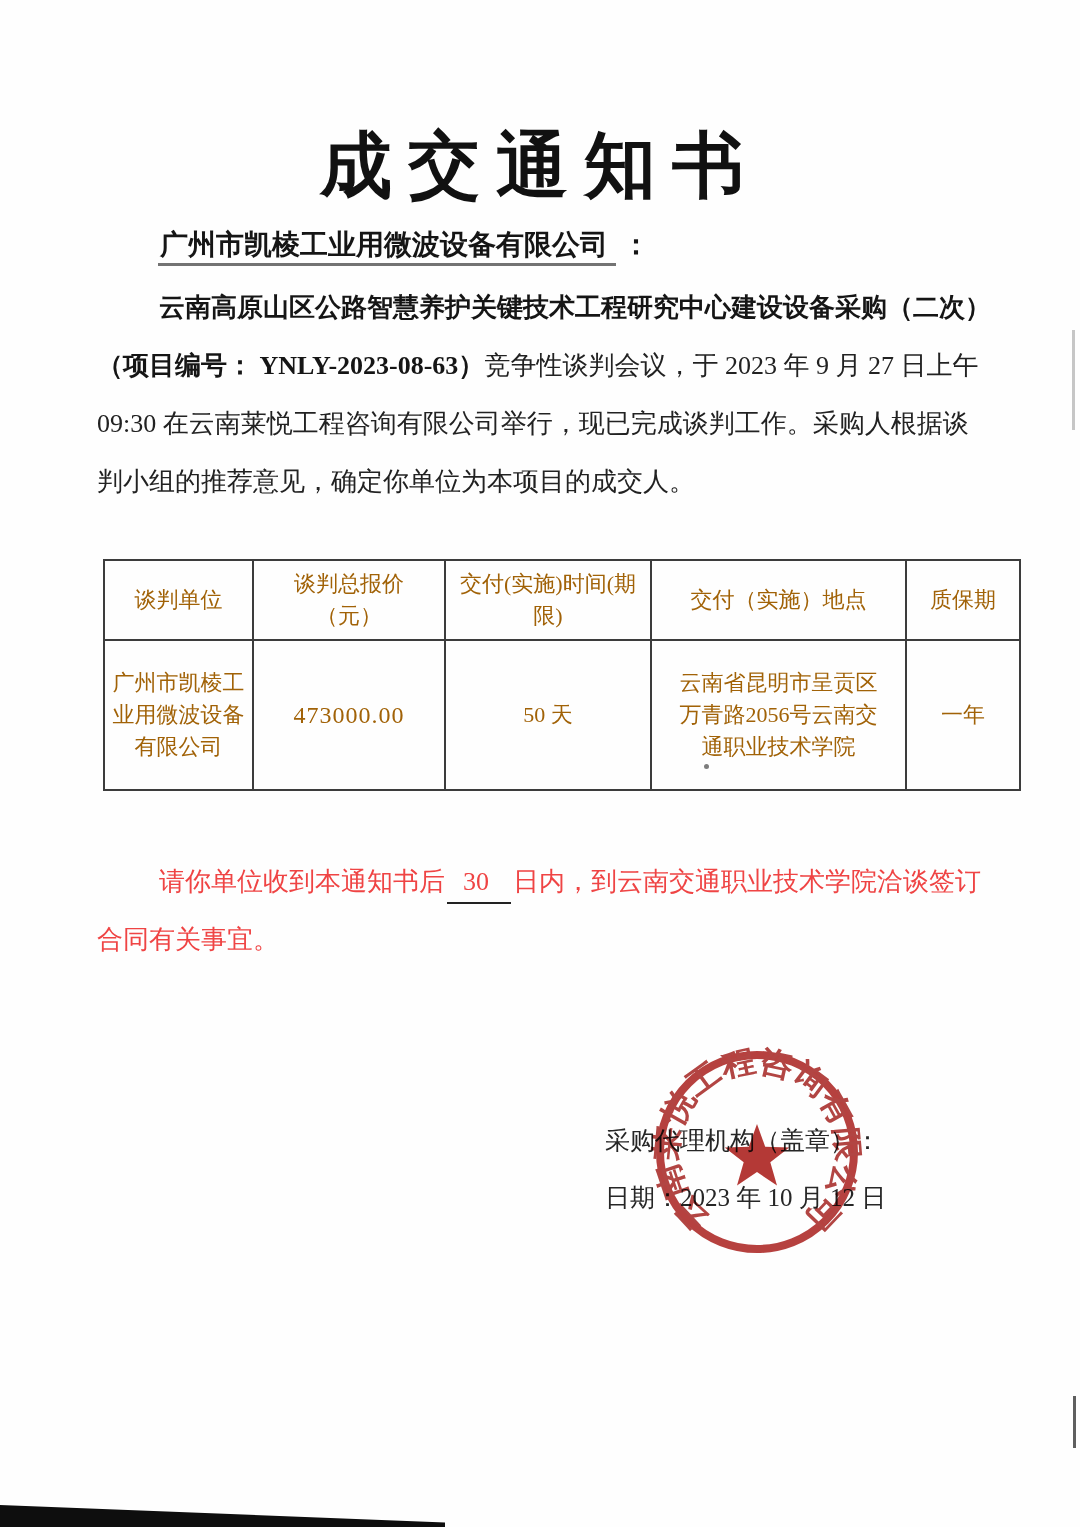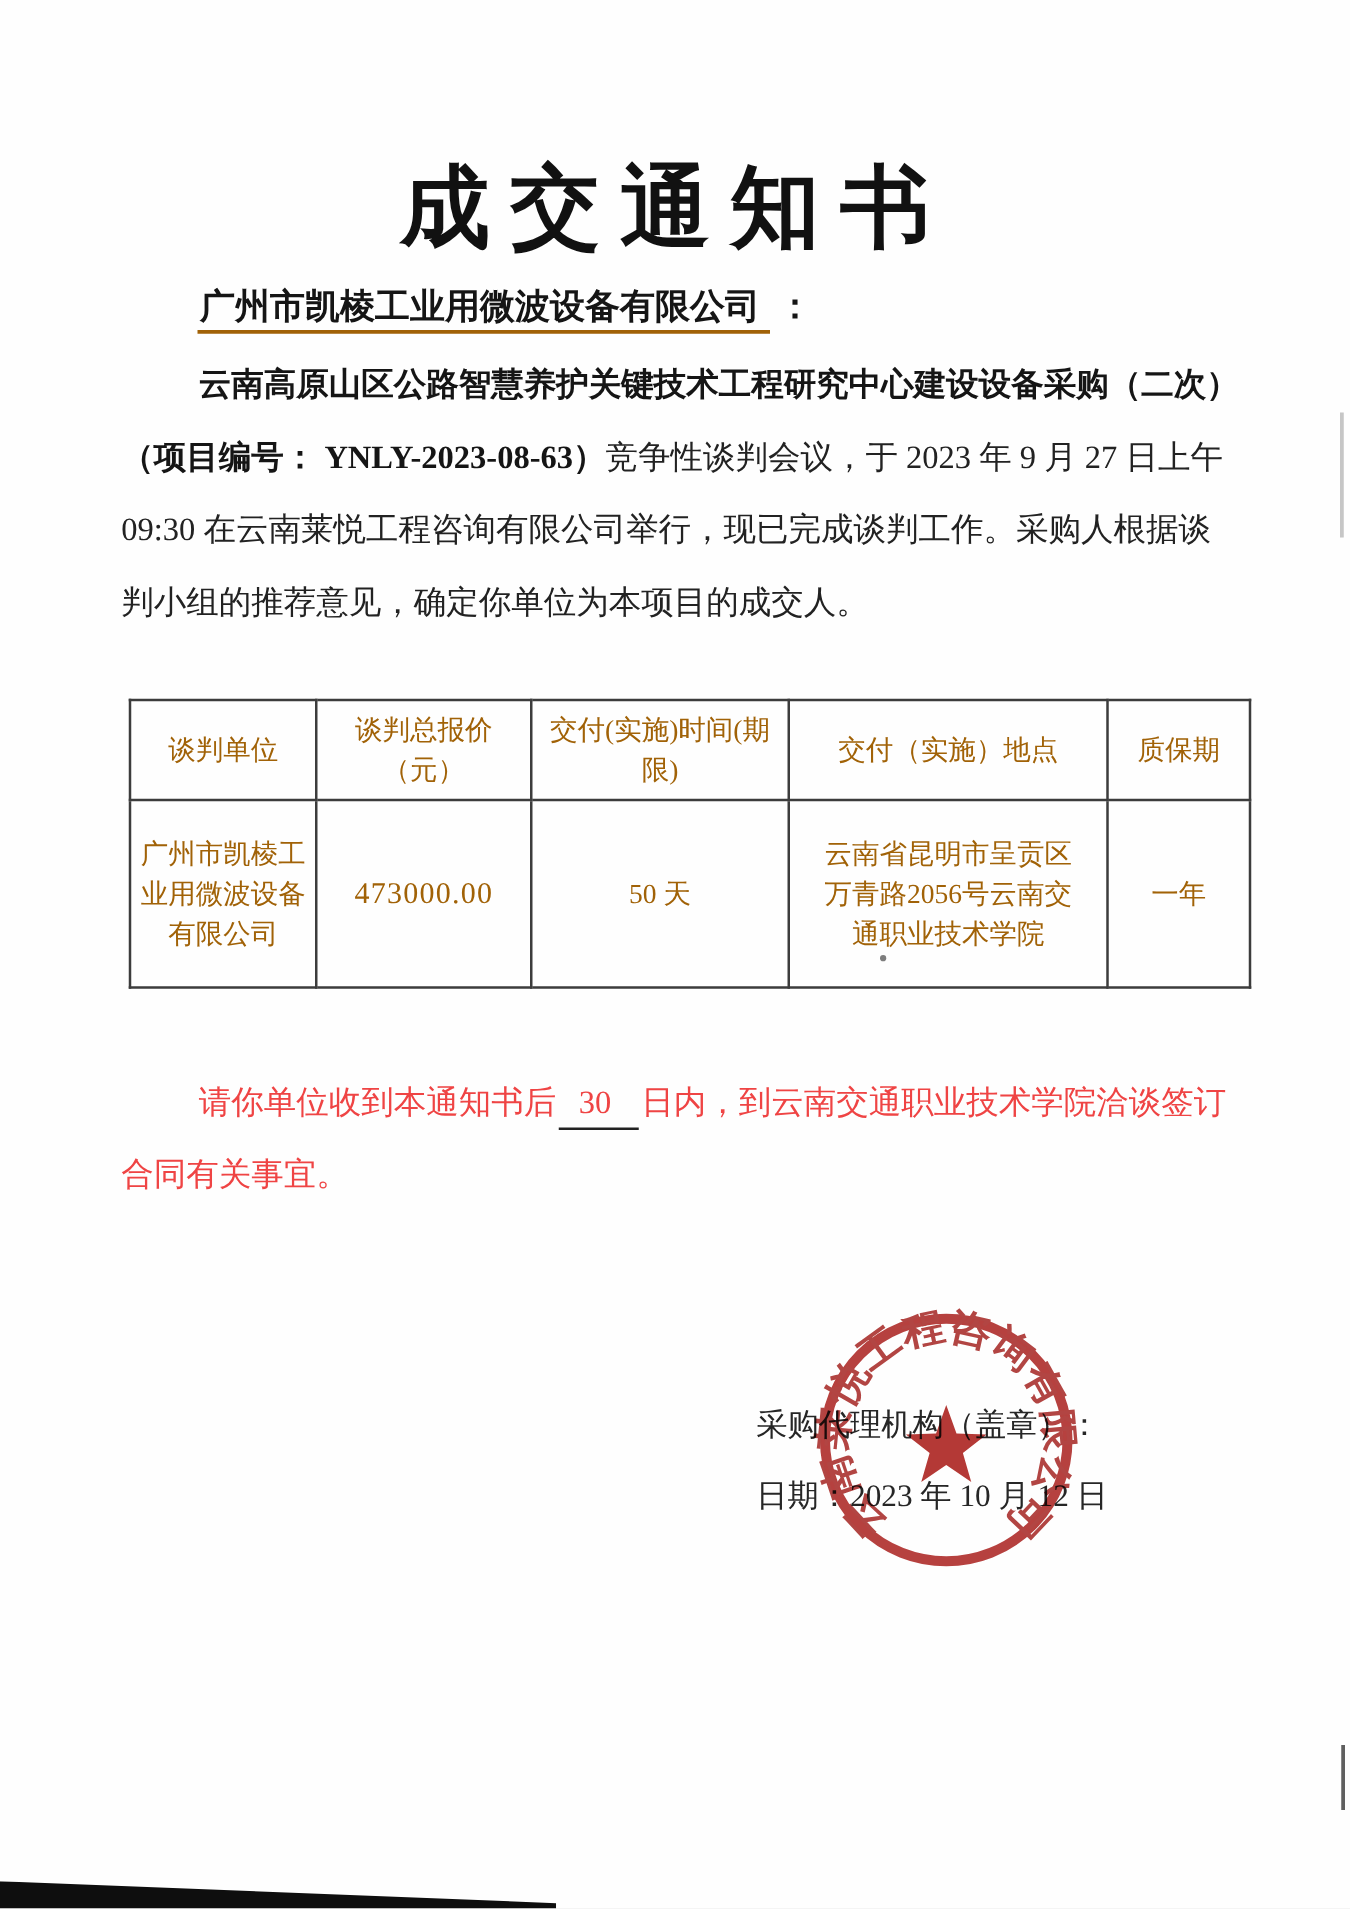--- a/index.html
+++ b/index.html
@@ -20,21 +20,21 @@
     letter-spacing:16px;
     color:#111;
   }
   
   .addressee-line{
     position:absolute;top:226px;left:158px;
     font-size:28px;font-weight:bold;color:#151515;
     white-space:nowrap;
   }
   .addressee-line .company{
-    border-bottom:3px solid #a16207;
+    border-bottom:3px solid #737373;
     padding:0 8px 3px 2px;
   }
   .addressee-line .colon{padding-left:6px;}
   
   .intro{
     position:absolute;top:279px;left:97px;width:892px;
     font-size:26px;color:#222;font-family:Liberation Serif, serif;
   }
   .intro .line{display:block;height:58px;line-height:58px;white-space:nowrap;}
   .intro .indent{padding-left:62px;}
@@ -120,21 +120,21 @@
     <span class="line indent bold">云南高原山区公路智慧养护关键技术工程研究中心建设设备采购（二次）</span>
     <span class="line"><span class="bold">（项目编号： YNLY-2023-08-63）</span><span>竞争性谈判会议，于 2023 年 9 月 27 日上午</span></span>
     <span class="line">09:30 在云南莱悦工程咨询有限公司举行，现已完成谈判工作。采购人根据谈</span>
     <span class="line">判小组的推荐意见，确定你单位为本项目的成交人。</span>
   </div>
 
   <table class="deal-table">
     <tbody>
         <tr class="hdr-row">
       <th style="width:149px">谈判单位</th>
-      <th style="width:172px">谈判总报价
+      <th style="width:192px">谈判总报价
 （元）</th>
       <th style="width:206px">交付(实施)时间(期
 限)</th>
       <th style="width:255px">交付（实施）地点</th>
       <th style="width:114px">质保期</th>
     </tr>
     <tr class="body-row">
       <td>广州市凯棱工
 业用微波设备
 有限公司</td>

